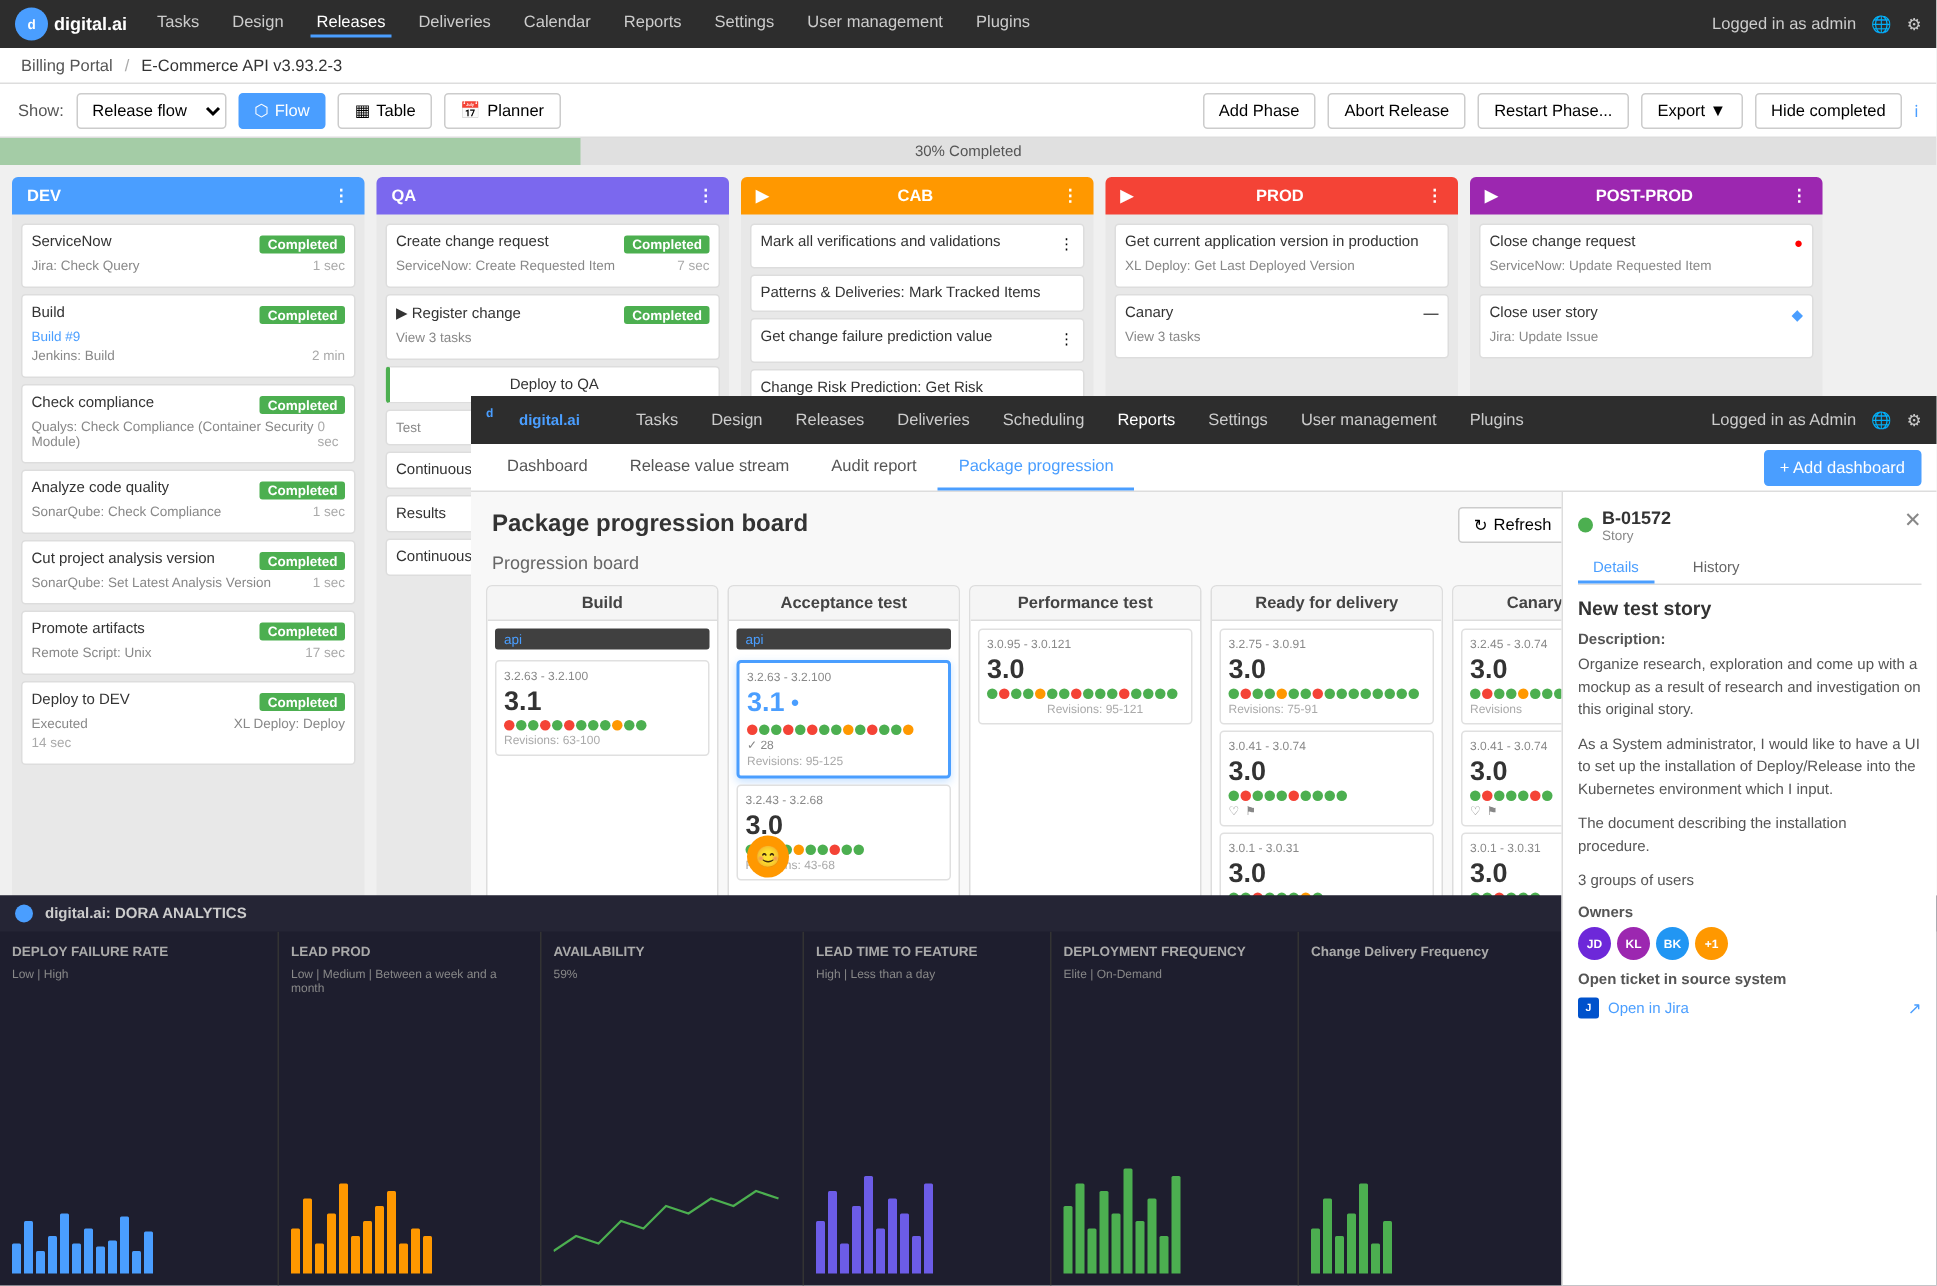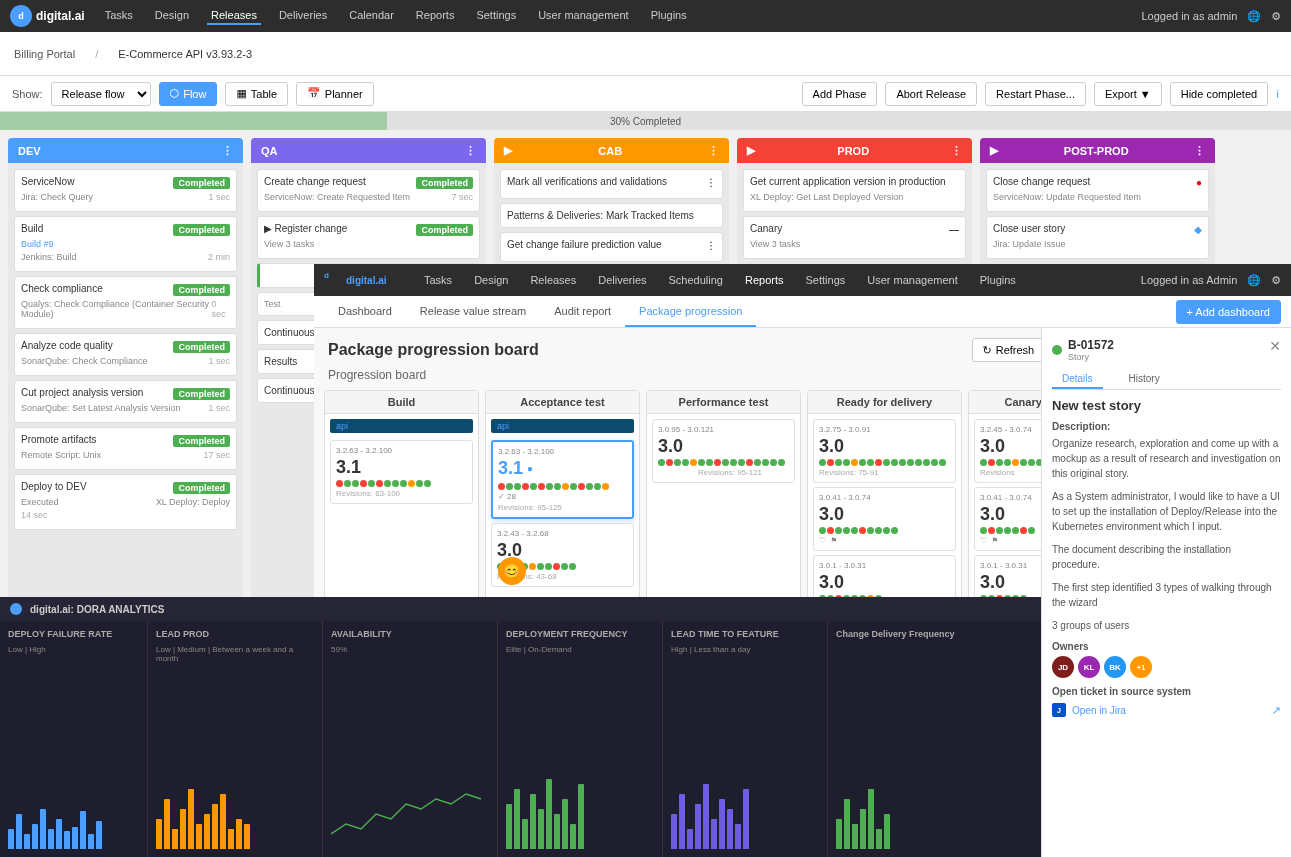--- a/index.html
+++ b/index.html
@@ -8,21 +8,21 @@
     
     .top-nav { background: #2d2d2d; height: 32px; display: flex; align-items: center; padding: 0 10px; gap: 16px; }
     .top-nav .logo { color: #fff; font-weight: bold; font-size: 12px; display: flex; align-items: center; gap: 4px; }
     .top-nav .logo-icon { width: 22px; height: 22px; background: #4a9eff; border-radius: 50%; display: flex; align-items: center; justify-content: center; color: white; font-size: 9px; font-weight: bold; }
     .top-nav-links { display: flex; gap: 14px; color: #ccc; font-size: 11px; }
     .top-nav-links span { cursor: pointer; padding: 2px 4px; }
     .top-nav-links span.active { color: #fff; border-bottom: 2px solid #4a9eff; }
     .top-nav-right { margin-left: auto; display: flex; align-items: center; gap: 10px; color: #ccc; font-size: 11px; }
 
     
-    .breadcrumb-bar { background: #fff; height: 44px; display: flex; align-items: center; padding: 0 14px; border-bottom: 1px solid #ddd; font-size: 11px; color: #555; gap: 20px; }
+    .breadcrumb-bar { background: #fff; height: 24px; display: flex; align-items: center; padding: 0 14px; border-bottom: 1px solid #ddd; font-size: 11px; color: #555; gap: 8px; }
     .breadcrumb-bar .sep { color: #aaa; }
     .breadcrumb-bar .current { color: #333; font-weight: 500; }
 
     
     .toolbar { background: #fff; height: 36px; display: flex; align-items: center; padding: 0 12px; border-bottom: 1px solid #ddd; gap: 8px; }
     .toolbar-left { display: flex; align-items: center; gap: 8px; }
     .show-label { font-size: 11px; color: #555; }
     .select-box { height: 24px; border: 1px solid #ccc; border-radius: 3px; padding: 0 6px; font-size: 11px; background: #fff; min-width: 100px; }
     .btn { height: 24px; padding: 0 10px; border-radius: 3px; border: 1px solid #ccc; background: #fff; font-size: 11px; cursor: pointer; display: flex; align-items: center; gap: 4px; }
     .btn.active { background: #4a9eff; color: #fff; border-color: #4a9eff; }
@@ -85,39 +85,39 @@
     .prog-col-body { padding: 5px; overflow-y: auto; flex: 1; display: flex; flex-direction: column; gap: 4px; }
     .prog-card { background: #fff; border: 1px solid #e0e0e0; border-radius: 3px; padding: 5px; font-size: 9px; }
     .prog-card.highlighted { border: 2px solid #4a9eff; box-shadow: 0 2px 6px rgba(74,158,255,0.3); }
     .prog-card-label { color: #888; font-size: 8px; }
     .prog-card-num { font-size: 18px; font-weight: bold; color: #333; margin: 2px 0; }
     .prog-dots { display: flex; flex-wrap: wrap; gap: 1px; margin: 2px 0; }
     .prog-dot { width: 7px; height: 7px; border-radius: 50%; display: inline-block; }
     .pdot-green { background: #4caf50; }
     .pdot-red { background: #f44336; }
     .pdot-orange { background: #ff9800; }
-    .api-label { background: #0c4a6e; color: #4a9eff; padding: 2px 6px; border-radius: 2px; font-size: 9px; font-weight: 500; margin-bottom: 3px; display: inline-block; }
+    .api-label { background: #404040; color: #4a9eff; padding: 2px 6px; border-radius: 2px; font-size: 9px; font-weight: 500; margin-bottom: 3px; display: inline-block; }
 
     
     .detail-panel { position: absolute; top: 328px; right: 0; width: 250px; bottom: 0; background: #fff; border-left: 1px solid #ddd; z-index: 20; overflow-y: auto; padding: 10px; }
     .detail-header { display: flex; align-items: flex-start; justify-content: space-between; margin-bottom: 8px; }
     .detail-story-id { display: flex; align-items: center; gap: 6px; }
     .story-dot { width: 10px; height: 10px; border-radius: 50%; background: #4caf50; }
     .story-id { font-size: 12px; font-weight: 600; color: #333; }
     .story-type { font-size: 9px; color: #888; }
     .close-btn { cursor: pointer; color: #888; font-size: 14px; }
     .detail-tabs { display: flex; gap: 16px; border-bottom: 1px solid #ddd; margin-bottom: 8px; }
     .detail-tab { padding: 3px 10px; font-size: 10px; color: #666; cursor: pointer; border-bottom: 2px solid transparent; }
     .detail-tab.active { color: #4a9eff; border-bottom: 2px solid #4a9eff; }
     .detail-title { font-size: 13px; font-weight: 600; color: #333; margin-bottom: 8px; }
     .detail-section-label { font-size: 10px; font-weight: 600; color: #555; margin-bottom: 4px; }
     .detail-desc { font-size: 10px; color: #555; line-height: 1.5; margin-bottom: 8px; }
     .owners-row { display: flex; gap: 4px; margin: 4px 0 8px; }
     .avatar { width: 22px; height: 22px; border-radius: 50%; display: flex; align-items: center; justify-content: center; font-size: 8px; font-weight: bold; color: #fff; }
-    .av1 { background: #7f1d1d; }
+    .av1 { background: #6d28d9; }
     .av2 { background: #9c27b0; }
     .av3 { background: #2196f3; }
     .av4 { background: #ff9800; }
     .open-ticket { display: flex; align-items: center; gap: 6px; font-size: 10px; color: #4a9eff; margin-top: 6px; }
     .jira-icon { width: 14px; height: 14px; background: #0052cc; border-radius: 2px; display: flex; align-items: center; justify-content: center; color: #fff; font-size: 7px; font-weight: bold; }
     .external-link { color: #4a9eff; font-size: 11px; margin-left: auto; }
 
     
     .dora-panel { position: absolute; bottom: 0; left: 0; right: 0; height: 260px; background: #1e1e2e; z-index: 15; display: flex; flex-direction: column; }
     .dora-header { background: #252535; height: 24px; display: flex; align-items: center; padding: 0 10px; gap: 8px; }
@@ -721,21 +721,20 @@
   </div>
   <div class="detail-tabs">
     <div class="detail-tab active">Details</div>
     <div class="detail-tab">History</div>
   </div>
   <div class="detail-title">New test story</div>
   <div class="detail-section-label">Description:</div>
   <div class="detail-desc">Organize research, exploration and come up with a mockup as a result of research and investigation on this original story.</div>
   <div class="detail-desc">As a System administrator, I would like to have a UI to set up the installation of Deploy/Release into the Kubernetes environment which I input.</div>
   <div class="detail-desc">The document describing the installation procedure.</div>
-  <div class="detail-desc">The first step identified 3 types of walking through the wizard</div>
   <div class="detail-desc">3 groups of users</div>
   <div class="detail-section-label">Owners</div>
   <div class="owners-row">
     <div class="avatar av1">JD</div>
     <div class="avatar av2">KL</div>
     <div class="avatar av3">BK</div>
     <div class="avatar av4">+1</div>
   </div>
   <div class="detail-section-label">Open ticket in source system</div>
   <div class="open-ticket">
@@ -746,21 +745,21 @@
 </div>
 
 <div class="dora-panel">
   <div class="dora-header">
     <span style="width:12px;height:12px;background:#4a9eff;border-radius:50%;display:inline-block;"></span>
     <span class="dora-title">digital.ai: DORA ANALYTICS</span>
     <span class="dora-close">⊙</span>
   </div>
   <div class="dora-body">
 
-    <div class="dora-section" style="width:148px;">
+    <div class="dora-section" style="width:186px;">
       <div class="dora-section-title">DEPLOY FAILURE RATE</div>
       <div class="mini-badge">
         <span>Low | High</span>
       </div>
       <div class="dora-chart">
         <div class="dora-bar" style="height:20px;"></div>
         <div class="dora-bar" style="height:35px;"></div>
         <div class="dora-bar" style="height:15px;"></div>
         <div class="dora-bar" style="height:25px;"></div>
         <div class="dora-bar" style="height:40px;"></div>
@@ -801,57 +800,57 @@
         <span>59%</span>
       </div>
       <div class="dora-chart" style="position:relative;height:80px;align-items:flex-end;">
         <svg width="155" height="75" style="position:absolute;bottom:0;">
           <polyline points="0,60 15,50 30,55 45,40 60,45 75,30 90,35 105,25 120,30 135,20 150,25" fill="none" stroke="#4caf50" stroke-width="1.5"></polyline>
         </svg>
       </div>
     </div>
 
     <div class="dora-section" style="width:165px;">
+      <div class="dora-section-title">LEAD TIME TO FEATURE</div>
+      <div class="mini-badge">
+        <span>High | Less than a day</span>
+      </div>
+      <div class="dora-chart">
+        <div class="dora-bar" style="height:35px;background:#6c5ce7;"></div>
+        <div class="dora-bar" style="height:55px;background:#6c5ce7;"></div>
+        <div class="dora-bar" style="height:20px;background:#6c5ce7;"></div>
+        <div class="dora-bar" style="height:45px;background:#6c5ce7;"></div>
+        <div class="dora-bar" style="height:65px;background:#6c5ce7;"></div>
+        <div class="dora-bar" style="height:30px;background:#6c5ce7;"></div>
+        <div class="dora-bar" style="height:50px;background:#6c5ce7;"></div>
+        <div class="dora-bar" style="height:40px;background:#6c5ce7;"></div>
+        <div class="dora-bar" style="height:25px;background:#6c5ce7;"></div>
+        <div class="dora-bar" style="height:60px;background:#6c5ce7;"></div>
+      </div>
+    </div>
+
+    <div class="dora-section" style="width:165px;">
       <div class="dora-section-title">DEPLOYMENT FREQUENCY</div>
       <div class="mini-badge">
         <span>Elite | On-Demand</span>
       </div>
       <div class="dora-chart">
         <div class="dora-bar dora-bar-green" style="height:45px;"></div>
         <div class="dora-bar dora-bar-green" style="height:60px;"></div>
         <div class="dora-bar dora-bar-green" style="height:30px;"></div>
         <div class="dora-bar dora-bar-green" style="height:55px;"></div>
         <div class="dora-bar dora-bar-green" style="height:40px;"></div>
         <div class="dora-bar dora-bar-green" style="height:70px;"></div>
         <div class="dora-bar dora-bar-green" style="height:35px;"></div>
         <div class="dora-bar dora-bar-green" style="height:50px;"></div>
         <div class="dora-bar dora-bar-green" style="height:25px;"></div>
         <div class="dora-bar dora-bar-green" style="height:65px;"></div>
       </div>
     </div>
 
-    <div class="dora-section" style="width:165px;">
-      <div class="dora-section-title">LEAD TIME TO FEATURE</div>
-      <div class="mini-badge">
-        <span>High | Less than a day</span>
-      </div>
-      <div class="dora-chart">
-        <div class="dora-bar" style="height:35px;background:#6c5ce7;"></div>
-        <div class="dora-bar" style="height:55px;background:#6c5ce7;"></div>
-        <div class="dora-bar" style="height:20px;background:#6c5ce7;"></div>
-        <div class="dora-bar" style="height:45px;background:#6c5ce7;"></div>
-        <div class="dora-bar" style="height:65px;background:#6c5ce7;"></div>
-        <div class="dora-bar" style="height:30px;background:#6c5ce7;"></div>
-        <div class="dora-bar" style="height:50px;background:#6c5ce7;"></div>
-        <div class="dora-bar" style="height:40px;background:#6c5ce7;"></div>
-        <div class="dora-bar" style="height:25px;background:#6c5ce7;"></div>
-        <div class="dora-bar" style="height:60px;background:#6c5ce7;"></div>
-      </div>
-    </div>
-
     <div class="dora-section" style="flex:1;border-right:none;">
       <div class="dora-section-title">Change Delivery Frequency</div>
       <div class="dora-chart" style="flex-wrap:wrap;align-items:flex-end;">
         <div class="dora-bar dora-bar-green" style="height:30px;"></div>
         <div class="dora-bar dora-bar-green" style="height:50px;"></div>
         <div class="dora-bar dora-bar-green" style="height:25px;"></div>
         <div class="dora-bar dora-bar-green" style="height:40px;"></div>
         <div class="dora-bar dora-bar-green" style="height:60px;"></div>
         <div class="dora-bar dora-bar-green" style="height:20px;"></div>
         <div class="dora-bar dora-bar-green" style="height:35px;"></div>

